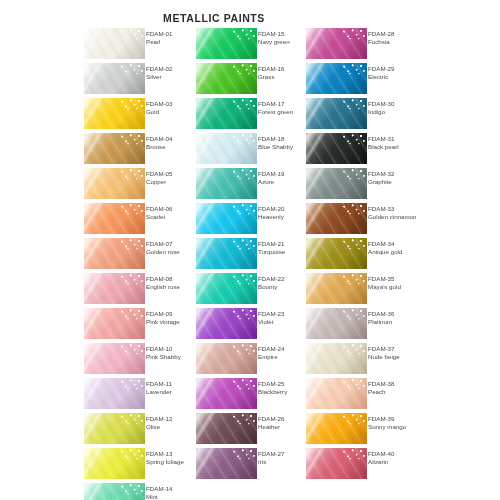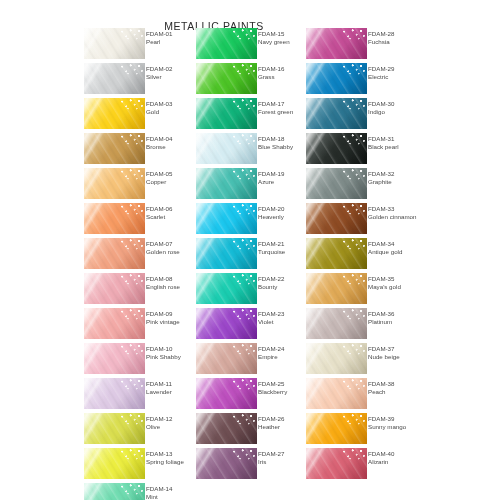--- a/index.html
+++ b/index.html
@@ -9,28 +9,29 @@
   body {
     width: 500px;
     height: 500px;
     background: #ffffff;
     font-family: "Liberation Sans", sans-serif;
     overflow: hidden;
     position: relative;
   }
   #page-title {
     position: absolute;
-    top: 20px;
+    top: 12px;
     left: 0;
     width: 428px;
     text-align: center;
     font-size: 10.5px;
     letter-spacing: 0.6px;
     color: #2b2b2b;
     font-family: "Liberation Sans", sans-serif;
+    font-weight: bold;
   }
   #chart {
     position: absolute;
     left: 0;
     top: 0;
     width: 500px;
     height: 500px;
   }
   .column {
     position: absolute;

